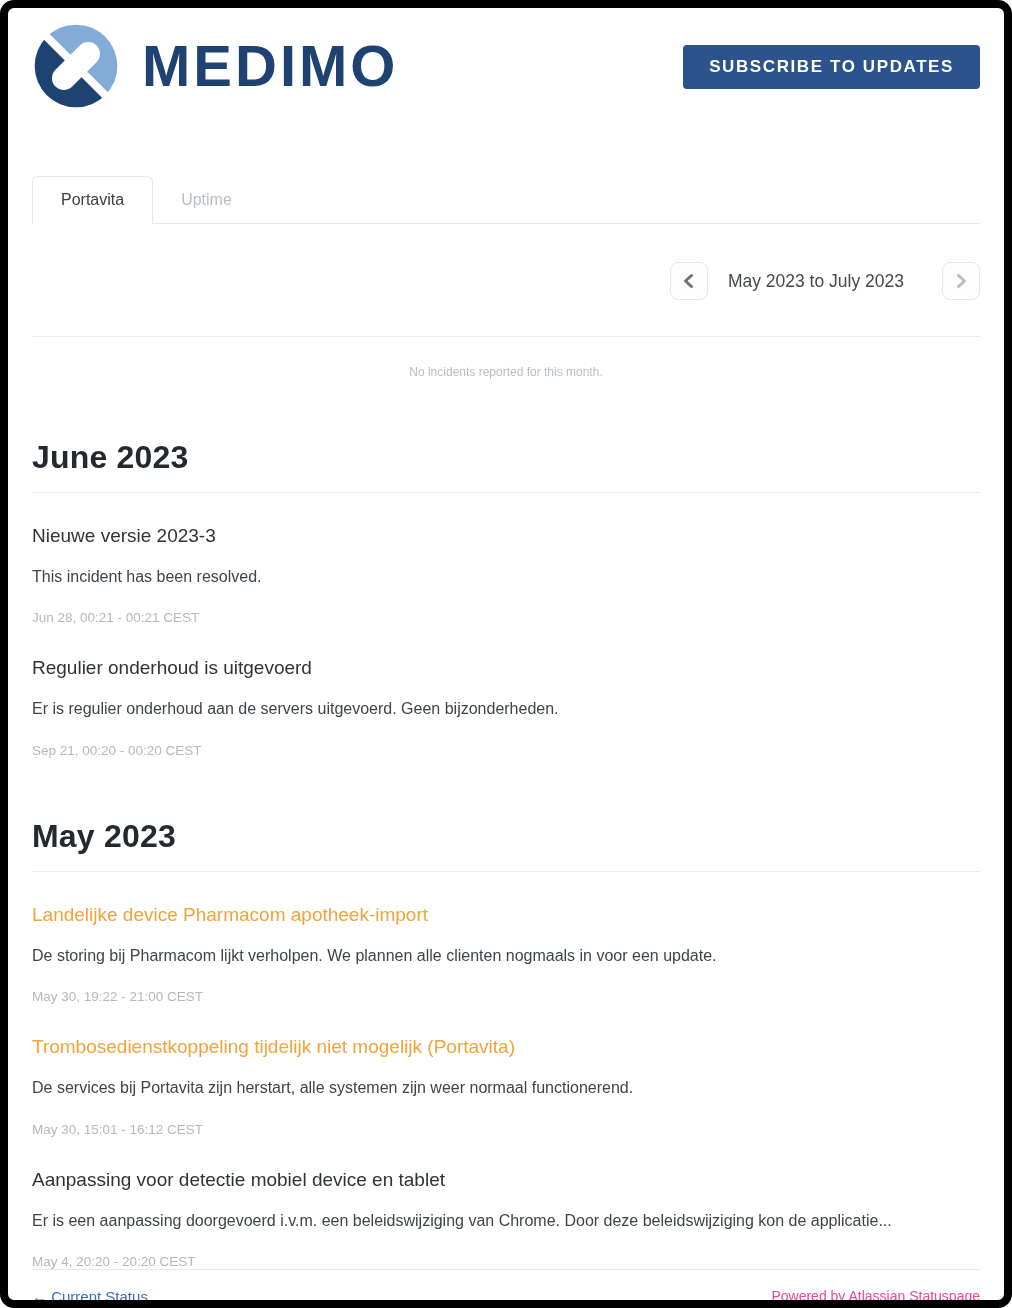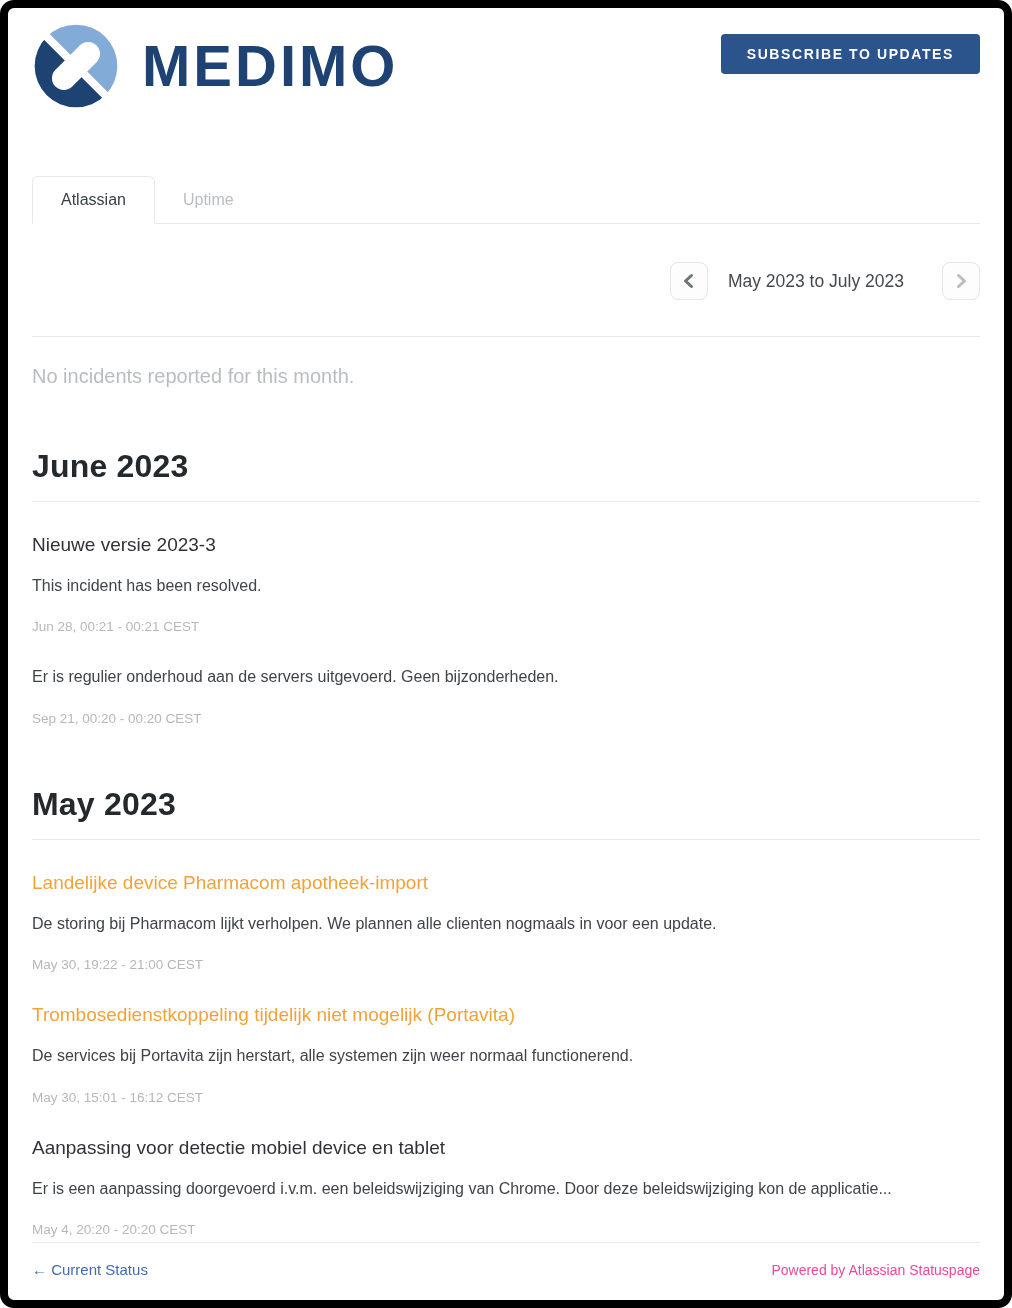--- a/index.html
+++ b/index.html
@@ -31,28 +31,28 @@
   .brand { display: flex; align-items: center; gap: 22px; }
   .logo-box { width: 88px; height: 88px; display: block; }
   .wordmark {
     font-size: 58px;
     font-weight: 600;
     letter-spacing: 3px;
     color: #1e4271;
     line-height: 88px;
   }
   .subscribe-btn {
-    margin-top: 12px;
+    margin-top: 23px;
     background: #2b538c;
     color: #ffffff;
     border: none;
     border-radius: 4px;
     padding: 12px 26px;
     font-family: "Liberation Sans", sans-serif;
-    font-size: 14px;
+    font-size: 17px;
     font-weight: 700;
     letter-spacing: 1.6px;
     cursor: pointer;
   }
 
   
   nav.tabs {
     display: flex;
     align-items: flex-end;
     border-bottom: 1px solid #e7e8ea;
@@ -110,22 +110,23 @@
     color: #24292e;
     letter-spacing: 0.2px;
   }
   .month-rule {
     border: none;
     border-top: 1px solid #e8e9ea;
     margin-top: 16px;
   }
   .empty-message {
     margin-top: 28px;
-    font-size: 20px;
+    font-size: 12px;
     color: #b9bdc1;
+    text-align: center;
   }
   .incident { margin-top: 32px; }
   .incident-title {
     display: inline-block;
     font-size: 19px;
     font-weight: 400;
     color: #2f3338;
     text-decoration: none;
     cursor: pointer;
   }
@@ -181,21 +182,21 @@
             <rect x="17" y="36.5" width="66" height="27" rx="13.5" fill="#ffffff"></rect>
           </g>
         </svg>
       </span>
       <span class="wordmark">MEDIMO</span>
     </div>
     <button class="subscribe-btn">SUBSCRIBE TO UPDATES</button>
   </header>
 
   <nav class="tabs">
-    <div class="tab active">Atlassian</div>
+    <div class="tab active">Portavita</div>
     <div class="tab">Uptime</div>
   </nav>
 
   <div class="pagination">
     <button class="page-btn">
       <svg width="16" height="16" viewBox="0 0 16 16">
         <polyline points="10.5,2.5 4.5,8 10.5,13.5" fill="none" stroke="#6d7277" stroke-width="3" stroke-linecap="round" stroke-linejoin="round"></polyline>
       </svg>
     </button>
     <span class="range-label">May 2023 to July 2023</span>
@@ -217,20 +218,21 @@
       <h2 class="month-title">June 2023</h2>
       <hr class="month-rule">
 
       <div class="incident">
         <a class="incident-title impact-none">Nieuwe versie 2023-3</a>
         <div class="incident-message">This incident has been resolved.</div>
         <div class="incident-time">Jun 28, 00:21 - 00:21 CEST</div>
       </div>
 
       <div class="incident">
+        <a class="incident-title impact-none">Regulier onderhoud is uitgevoerd</a>
         <div class="incident-message">Er is regulier onderhoud aan de servers uitgevoerd. Geen bijzonderheden.</div>
         <div class="incident-time">Sep 21, 00:20 - 00:20 CEST</div>
       </div>
     </section>
 
     <section class="month">
       <h2 class="month-title">May 2023</h2>
       <hr class="month-rule">
 
       <div class="incident">

